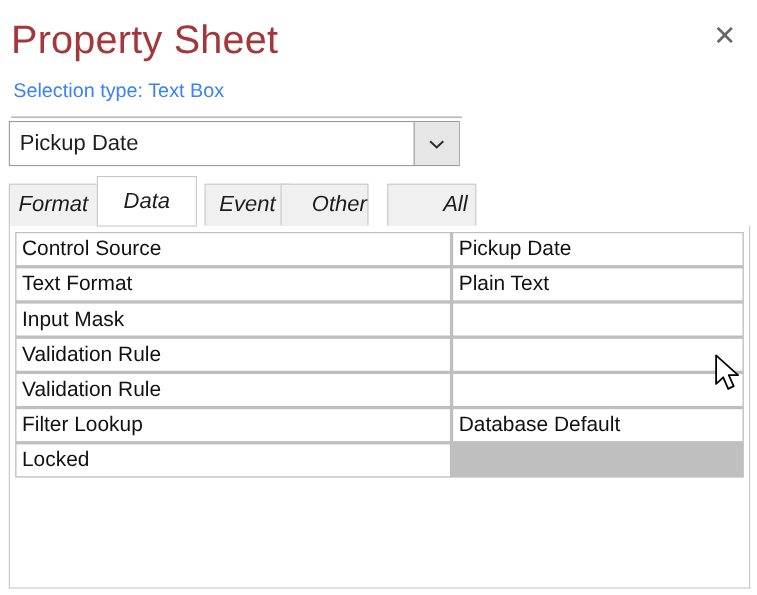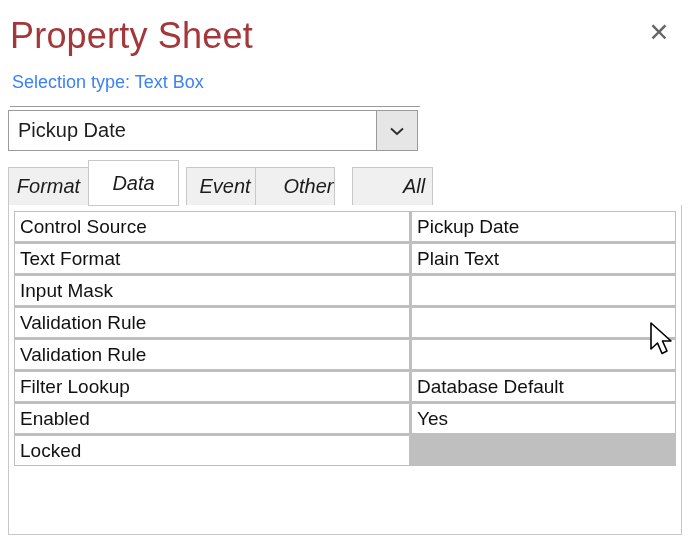--- a/index.html
+++ b/index.html
@@ -306,26 +306,20 @@
           <span></span>
         </div>
       </div>
       <div class="prop-row">
         <div class="prop-name">Filter Lookup</div>
         <div class="prop-value">
           <span>Database Default</span>
         </div>
       </div>
       <div class="prop-row">
-        <div class="prop-name">Enabled</div>
-        <div class="prop-value">
-          <span>Yes</span>
-        </div>
-      </div>
-      <div class="prop-row">
         <div class="prop-name">Locked</div>
       </div>
     </div>
 </div>
 
 <svg id="mouse-cursor" viewBox="0 0 26 38">
   <polygon points="1,1 1,27 7.5,21 12,31.5 17,29 12.5,19 21,19" fill="#ffffff" stroke="#000000" stroke-width="1.6" stroke-linejoin="round"></polygon>
 </svg>
 
 </body></html>

